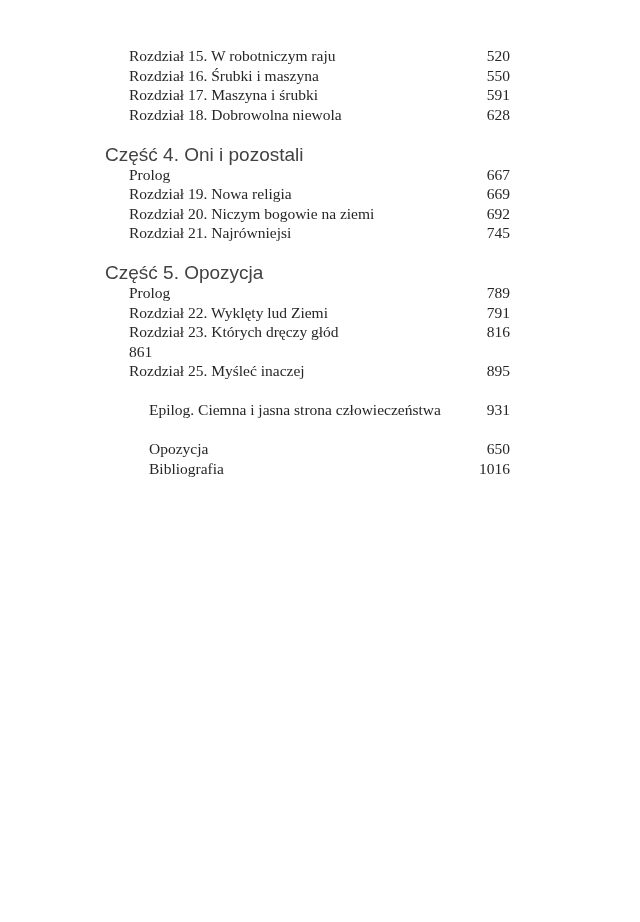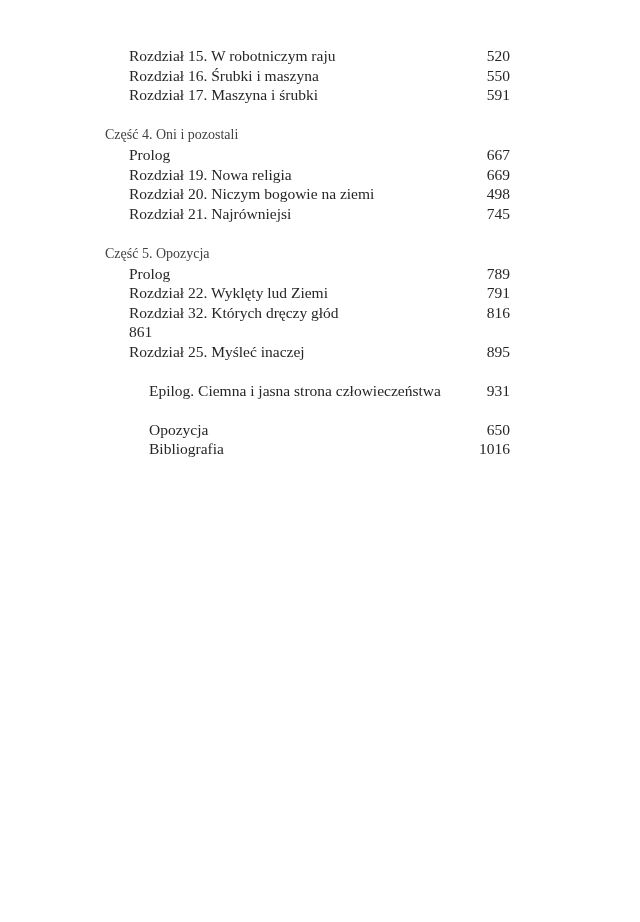--- a/index.html
+++ b/index.html
@@ -23,22 +23,22 @@
     justify-content: space-between;
     align-items: flex-end;
     font-size: 15.5px;
     line-height: 19.5px;
     white-space: nowrap;
   }
   .row.indented { padding-left: 24px; }
   .row .label { text-align: left; }
   .row .pageno { text-align: right; }
   .part-heading {
-    font-family: Liberation Serif, serif;
-    font-size: 14px;
+    font-family: Liberation Sans, sans-serif;
+    font-size: 19px;
     line-height: 21px;
     color: #424242;
     margin: 19.5px 0 0 0;
     white-space: nowrap;
   }
   .block-gap { margin-top: 19.5px; margin-left: 44px; }
 </style>
 </head>
 <body>
 
@@ -51,54 +51,58 @@
         <span class="pageno">520</span>
       </div>
       <div class="row indented">
         <span class="label">Rozdział 16. Śrubki i maszyna</span>
         <span class="pageno">550</span>
       </div>
       <div class="row indented">
         <span class="label">Rozdział 17. Maszyna i śrubki</span>
         <span class="pageno">591</span>
       </div>
+      <div class="row indented">
+        <span class="label">Rozdział 18. Dobrowolna niewola</span>
+        <span class="pageno">628</span>
+      </div>
     </div>
 
     <div>
       <div class="part-heading">Część 4. Oni i pozostali</div>
       <div class="row indented">
         <span class="label">Prolog</span>
         <span class="pageno">667</span>
       </div>
       <div class="row indented">
         <span class="label">Rozdział 19. Nowa religia</span>
         <span class="pageno">669</span>
       </div>
       <div class="row indented">
         <span class="label">Rozdział 20. Niczym bogowie na ziemi</span>
-        <span class="pageno">498</span>
+        <span class="pageno">692</span>
       </div>
       <div class="row indented">
         <span class="label">Rozdział 21. Najrówniejsi</span>
         <span class="pageno">745</span>
       </div>
     </div>
 
     <div>
       <div class="part-heading">Część 5. Opozycja</div>
       <div class="row indented">
         <span class="label">Prolog</span>
         <span class="pageno">789</span>
       </div>
       <div class="row indented">
         <span class="label">Rozdział 22. Wyklęty lud Ziemi</span>
         <span class="pageno">791</span>
       </div>
       <div class="row indented">
-        <span class="label">Rozdział 32. Których dręczy głód</span>
+        <span class="label">Rozdział 23. Których dręczy głód</span>
         <span class="pageno">816</span>
       </div>
       <div class="row indented">
         <span class="pageno">861</span>
       </div>
       <div class="row indented">
         <span class="label">Rozdział 25. Myśleć inaczej</span>
         <span class="pageno">895</span>
       </div>
     </div>

